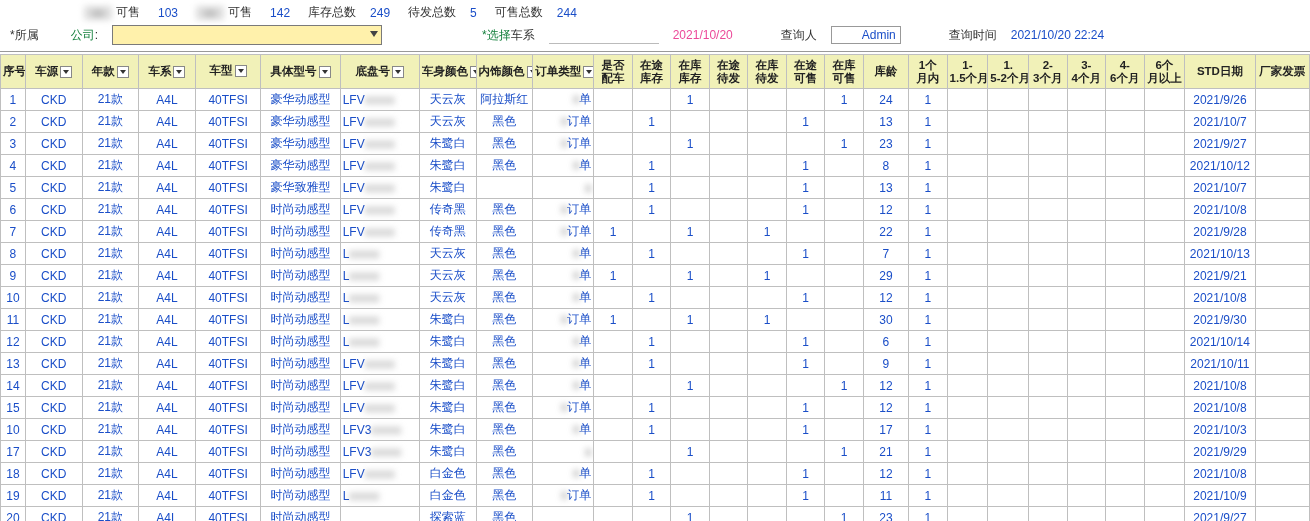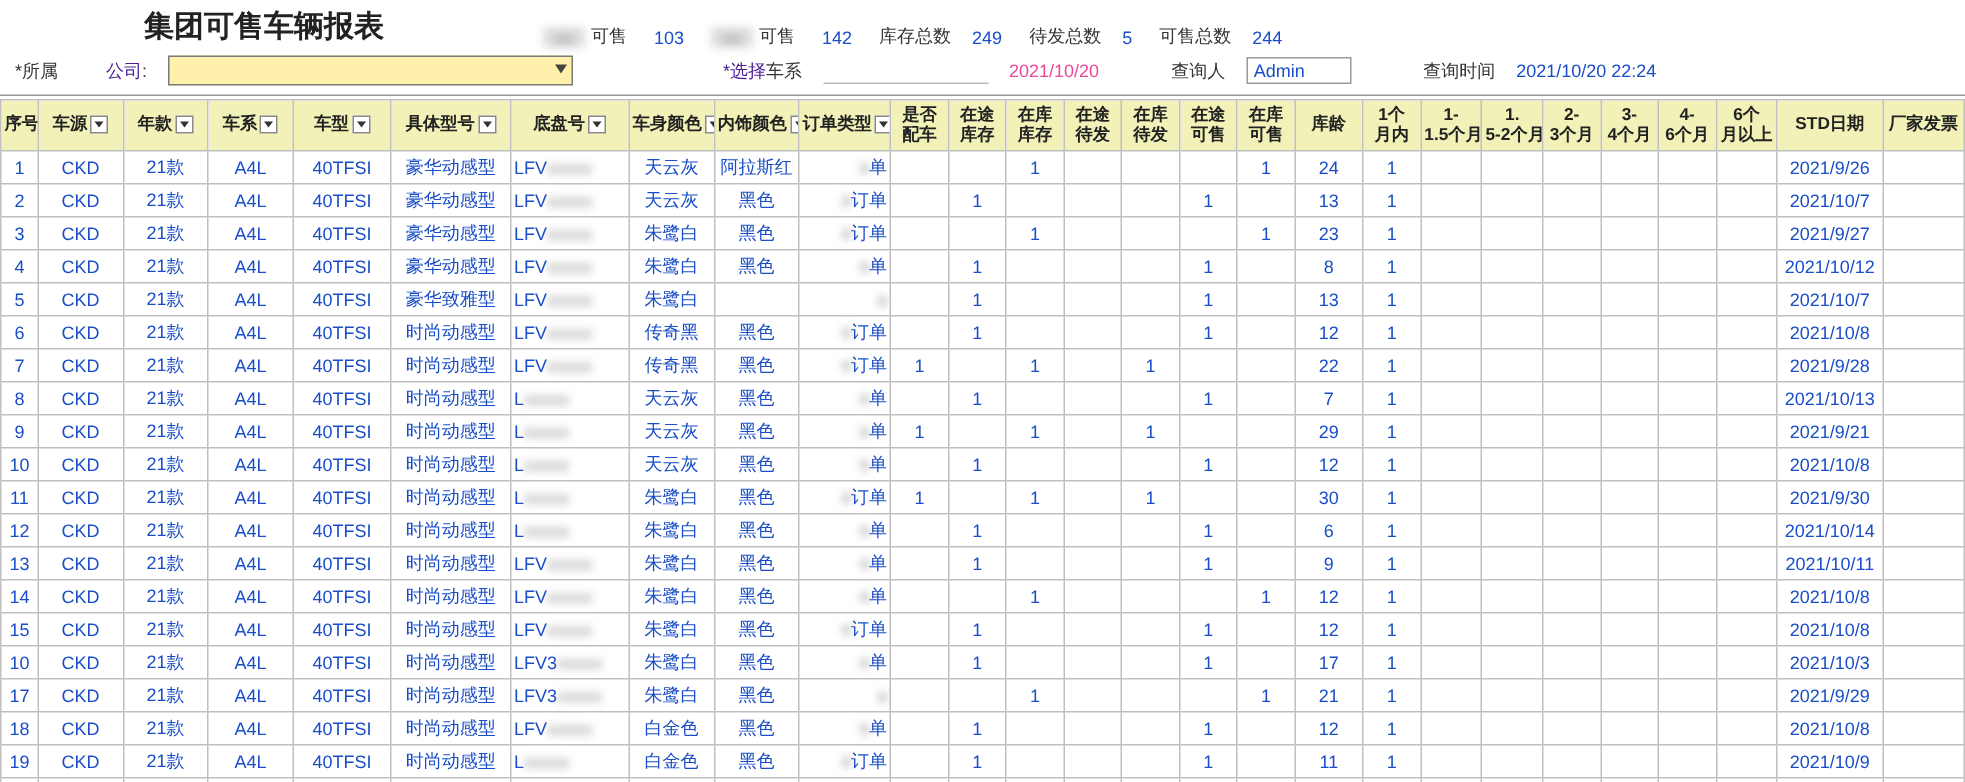--- a/index.html
+++ b/index.html
@@ -32,42 +32,42 @@
     background:#ddd;
     border-radius:2px;
     padding:0 8px;
   }
   .row2 {
     display: flex;
     align-items: center;
     gap: 14px;
     padding: 2px 6px 6px 10px;
   }
-  .red { color: #4c1d95; padding-left: 32px; }
+  .red { color: #15803d; padding-left: 32px; }
   .company-sel {
     display:inline-block;
     width: 270px;
     height: 20px;
     border: 1px solid #7a7a7a;
     background: #fff1ab;
     position: relative;
   }
   .company-sel::after{
     content:"";
     position:absolute; right:3px; top:5px;
     border-left:4px solid transparent;
     border-right:4px solid transparent;
     border-top:6px solid #444;
   }
   .seriessel{
     display:inline-block;
     width:110px;height:18px;border-bottom:1px solid #bbb;
   }
   .adminbox{
-    display:inline-block; width:70px; padding:1px 4px; text-align:left;
+    display:inline-block; width:70px; padding:1px 4px; text-align:right;
     border:1px solid #999; color:#1a4ec8; background:#fff;
   }
 
   table.grid {
     border-collapse: collapse;
     width: 100%;
     table-layout: fixed;
   }
   table.grid th, table.grid td {
     border: 1px solid #bfbfbf;
@@ -99,21 +99,20 @@
   }
   .smudge { filter: blur(3px); color:#888; }
   .smudge2 { filter: blur(3px); color:#666; }
   .two-line { line-height:1.05; }
   .topsep { height:1px; background:#999; margin:0 0 2px 0;}
 </style>
 </head>
 <body>
 
 <div class="top">
-  <div class="title">集团可售车辆报表</div>
   <div style="width:60px"></div>
   <div class="kv">
     <span class="blur">xx</span>
     <span class="lab">可售</span>
     <span class="val" style="margin-left:14px">103</span>
   </div>
   <div class="kv">
     <span class="blur">xx</span>
     <span class="lab">可售</span>
     <span class="val" style="margin-left:14px">142</span>

